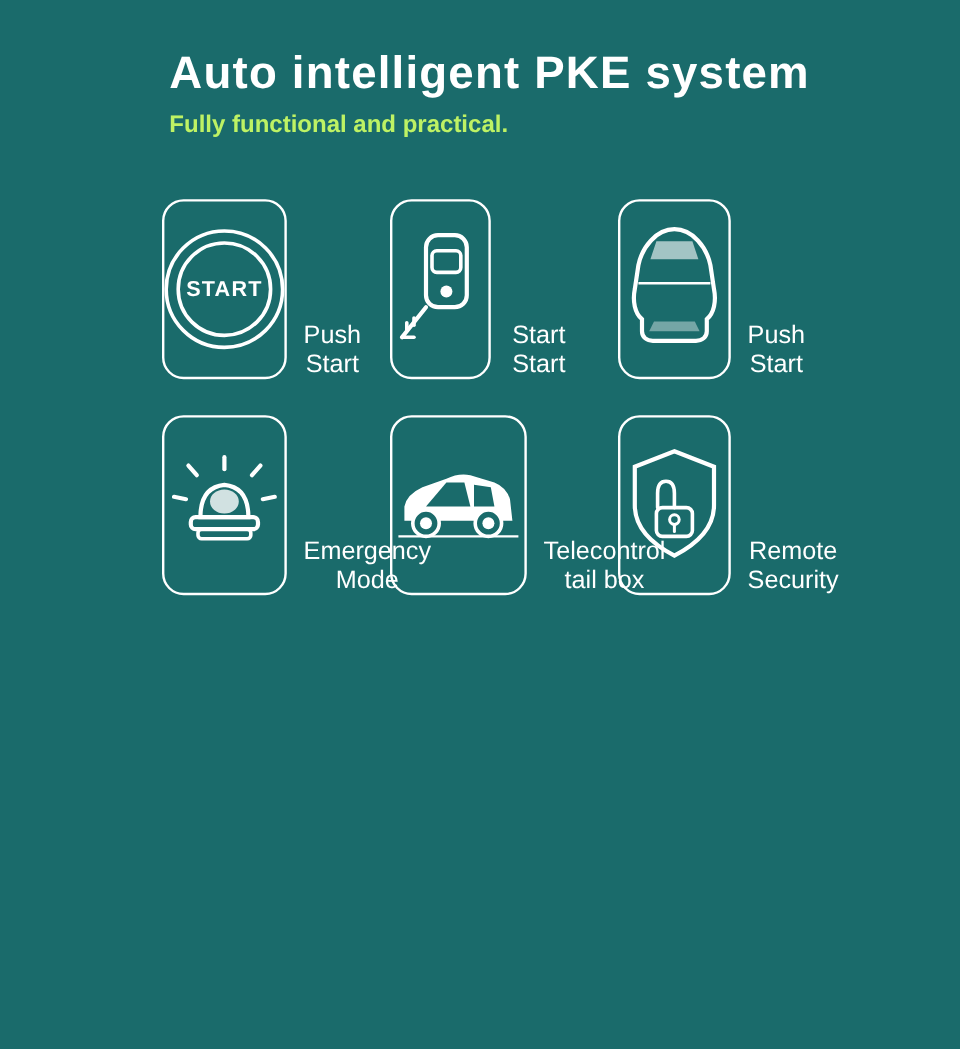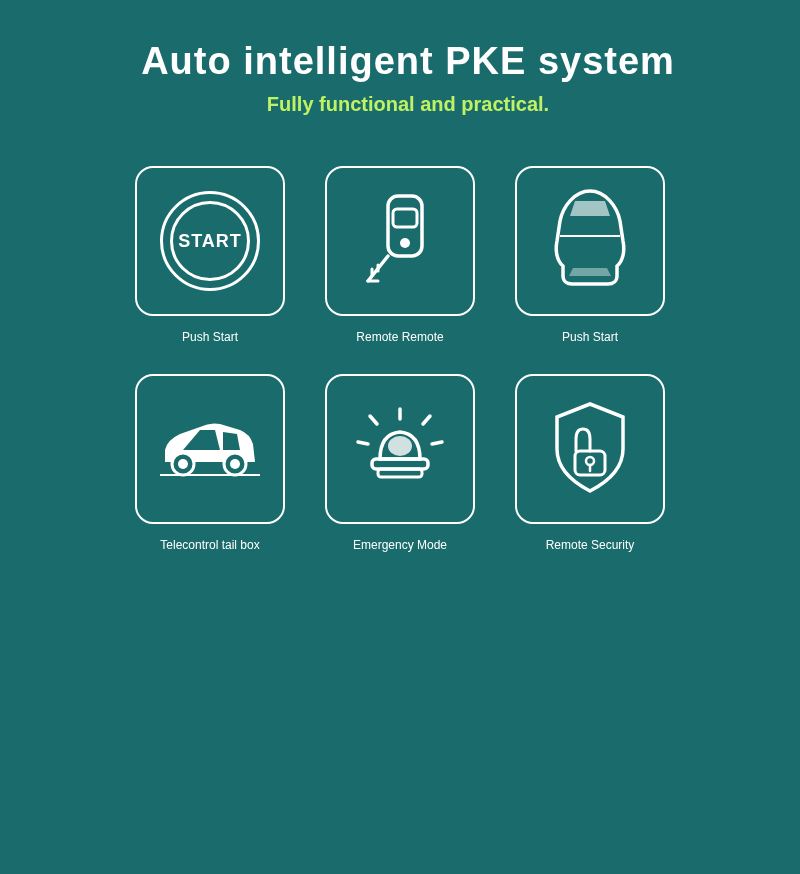--- a/index.html
+++ b/index.html
@@ -7,21 +7,21 @@
       width: 800px;
       height: 874px;
       background-color: #1a6b6b;
       font-family: Arial, sans-serif;
       display: flex;
       flex-direction: column;
       align-items: center;
       overflow: hidden;
     }
     .header {
-      text-align: center;
+      text-align: left;
       padding-top: 40px;
       margin-bottom: 10px;
       margin-left: 16px;
     }
     .main-title {
       font-size: 38px;
       font-weight: 900;
       color: white;
       letter-spacing: 1px;
     }
@@ -39,38 +39,38 @@
       margin-top: 40px;
     }
     .icons-row {
       display: flex;
       gap: 40px;
       align-items: flex-start;
       justify-content: center;
     }
     .icon-item {
       display: flex;
-      flex-direction: column;
-      align-items: center;
+      flex-direction: row;
+      align-items: flex-end;
       gap: 14px;
       width: 150px;
     }
     .icon-box {
       width: 150px;
       height: 150px;
       border: 2.5px solid white;
       border-radius: 18px;
       display: flex;
       align-items: center;
       justify-content: center;
       background: transparent;
     }
     .icon-label {
       color: white;
-      font-size: 12px;
+      font-size: 21px;
       font-weight: 400;
       text-align: center;
     }
 
     
     .start-btn {
       width: 100px;
       height: 100px;
       border-radius: 50%;
       border: 3px solid white;
@@ -135,21 +135,21 @@
 
           <circle cx="45" cy="52" r="5" fill="white"></circle>
 
           <line x1="28" y1="65" x2="8" y2="90" stroke="white" stroke-width="3.5" stroke-linecap="round"></line>
 
           <line x1="8" y1="90" x2="18" y2="90" stroke="white" stroke-width="3" stroke-linecap="round"></line>
           <line x1="12" y1="84" x2="12" y2="78" stroke="white" stroke-width="3" stroke-linecap="round"></line>
           <line x1="18" y1="80" x2="18" y2="74" stroke="white" stroke-width="3" stroke-linecap="round"></line>
         </svg>
       </div>
-      <span class="icon-label">Remote Remote</span>
+      <span class="icon-label">Start Start</span>
     </div>
 
     <div class="icon-item">
       <div class="icon-box">
         <svg width="90" height="110" viewBox="0 0 90 110">
 
           <path d="M45 5 C30 5 18 20 15 35 L12 55 C10 65 12 75 18 80 L18 90 C18 95 22 98 27 98 L63 98 C68 98 72 95 72 90 L72 80 C78 75 80 65 78 55 L75 35 C72 20 60 5 45 5 Z" fill="none" stroke="white" stroke-width="3.5"></path>
 
           <path d="M30 15 L60 15 L65 30 L25 30 Z" fill="white" opacity="0.6"></path>
 
@@ -157,20 +157,46 @@
 
           <line x1="15" y1="50" x2="75" y2="50" stroke="white" stroke-width="2"></line>
         </svg>
       </div>
       <span class="icon-label">Push Start</span>
     </div>
 
   </div>
 
   <div class="icons-row">
+
+    <div class="icon-item">
+      <div class="icon-box">
+        <svg width="100" height="90" viewBox="0 0 100 90">
+
+          <line x1="50" y1="5" x2="50" y2="15" stroke="white" stroke-width="3.5" stroke-linecap="round"></line>
+
+          <line x1="20" y1="12" x2="27" y2="20" stroke="white" stroke-width="3.5" stroke-linecap="round"></line>
+
+          <line x1="80" y1="12" x2="73" y2="20" stroke="white" stroke-width="3.5" stroke-linecap="round"></line>
+
+          <line x1="8" y1="38" x2="18" y2="40" stroke="white" stroke-width="3.5" stroke-linecap="round"></line>
+
+          <line x1="92" y1="38" x2="82" y2="40" stroke="white" stroke-width="3.5" stroke-linecap="round"></line>
+
+          <path d="M30 55 Q30 30 50 28 Q70 30 70 55 Z" fill="none" stroke="white" stroke-width="3.5"></path>
+
+          <ellipse cx="50" cy="42" rx="12" ry="10" fill="white" opacity="0.8"></ellipse>
+
+          <rect x="22" y="55" width="56" height="10" rx="4" fill="none" stroke="white" stroke-width="3.5"></rect>
+
+          <rect x="28" y="65" width="44" height="8" rx="3" fill="none" stroke="white" stroke-width="3"></rect>
+        </svg>
+      </div>
+      <span class="icon-label">Emergency Mode</span>
+    </div>
 
     <div class="icon-item">
       <div class="icon-box">
         <svg width="110" height="75" viewBox="0 0 110 75">
 
           <path d="M10 50 L10 38 Q12 28 25 22 L45 15 Q55 10 65 12 L85 18 Q95 22 98 32 L100 50 Z" fill="white"></path>
 
           <path d="M28 38 L45 18 L60 18 L65 38 Z" fill="#1a6b6b"></path>
 
           <path d="M68 20 L82 22 L85 38 L68 38 Z" fill="#1a6b6b"></path>
@@ -179,46 +205,20 @@
           <circle cx="28" cy="52" r="5" fill="white"></circle>
           <circle cx="80" cy="52" r="11" fill="#1a6b6b" stroke="white" stroke-width="3"></circle>
           <circle cx="80" cy="52" r="5" fill="white"></circle>
 
           <line x1="5" y1="63" x2="105" y2="63" stroke="white" stroke-width="2" stroke-dasharray="0"></line>
         </svg>
       </div>
       <span class="icon-label">Telecontrol tail box</span>
     </div>
 
-    <div class="icon-item">
-      <div class="icon-box">
-        <svg width="100" height="90" viewBox="0 0 100 90">
-
-          <line x1="50" y1="5" x2="50" y2="15" stroke="white" stroke-width="3.5" stroke-linecap="round"></line>
-
-          <line x1="20" y1="12" x2="27" y2="20" stroke="white" stroke-width="3.5" stroke-linecap="round"></line>
-
-          <line x1="80" y1="12" x2="73" y2="20" stroke="white" stroke-width="3.5" stroke-linecap="round"></line>
-
-          <line x1="8" y1="38" x2="18" y2="40" stroke="white" stroke-width="3.5" stroke-linecap="round"></line>
-
-          <line x1="92" y1="38" x2="82" y2="40" stroke="white" stroke-width="3.5" stroke-linecap="round"></line>
-
-          <path d="M30 55 Q30 30 50 28 Q70 30 70 55 Z" fill="none" stroke="white" stroke-width="3.5"></path>
-
-          <ellipse cx="50" cy="42" rx="12" ry="10" fill="white" opacity="0.8"></ellipse>
-
-          <rect x="22" y="55" width="56" height="10" rx="4" fill="none" stroke="white" stroke-width="3.5"></rect>
-
-          <rect x="28" y="65" width="44" height="8" rx="3" fill="none" stroke="white" stroke-width="3"></rect>
-        </svg>
-      </div>
-      <span class="icon-label">Emergency Mode</span>
-    </div>
-
 
     <div class="icon-item">
       <div class="icon-box">
         <svg width="90" height="100" viewBox="0 0 90 100">
 
           <path d="M45 5 L78 18 L78 50 Q78 75 45 92 Q12 75 12 50 L12 18 Z" fill="none" stroke="white" stroke-width="3.5"></path>
 
           <rect x="30" y="52" width="30" height="24" rx="5" fill="none" stroke="white" stroke-width="3"></rect>
 
           <path d="M45 52 L45 40 Q45 30 38 30 Q31 30 31 40 L31 52" fill="none" stroke="white" stroke-width="3" stroke-linecap="round"></path>

